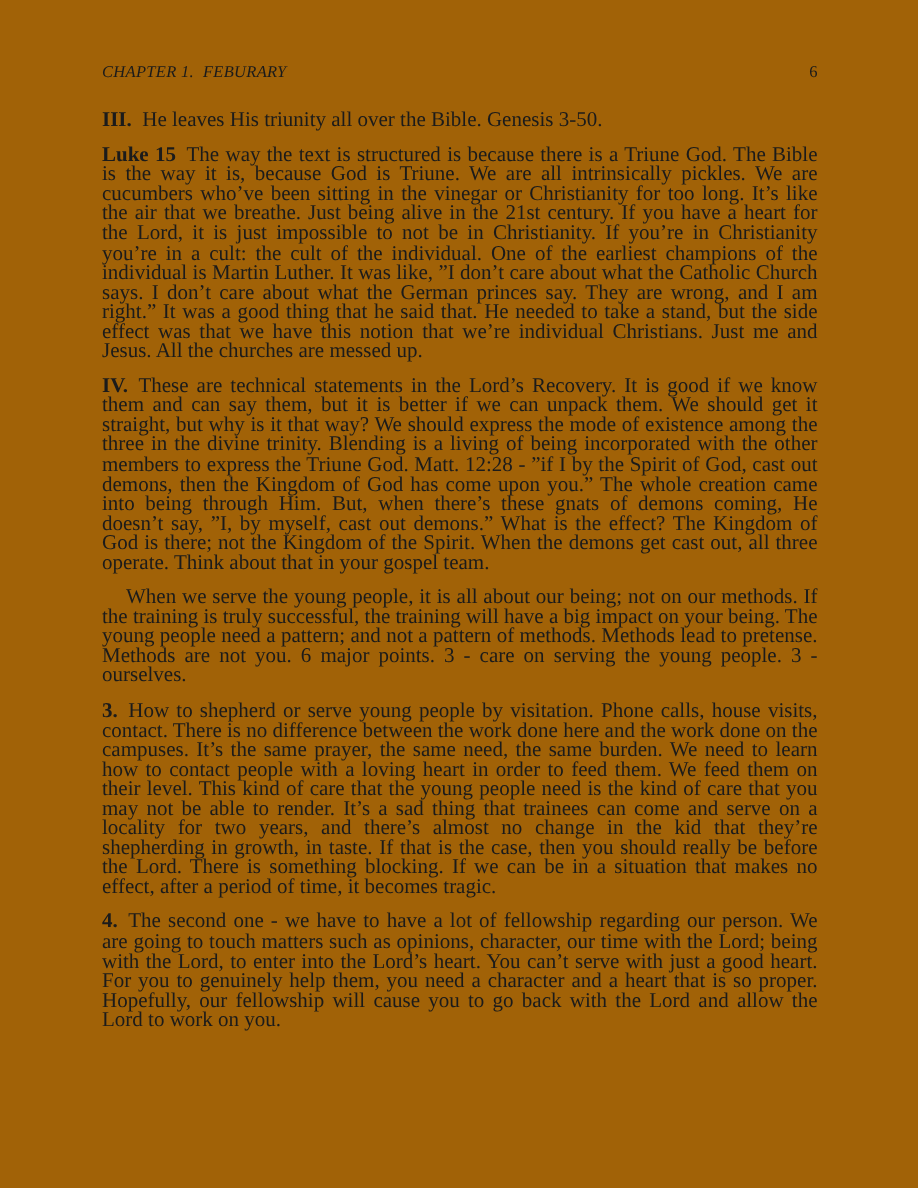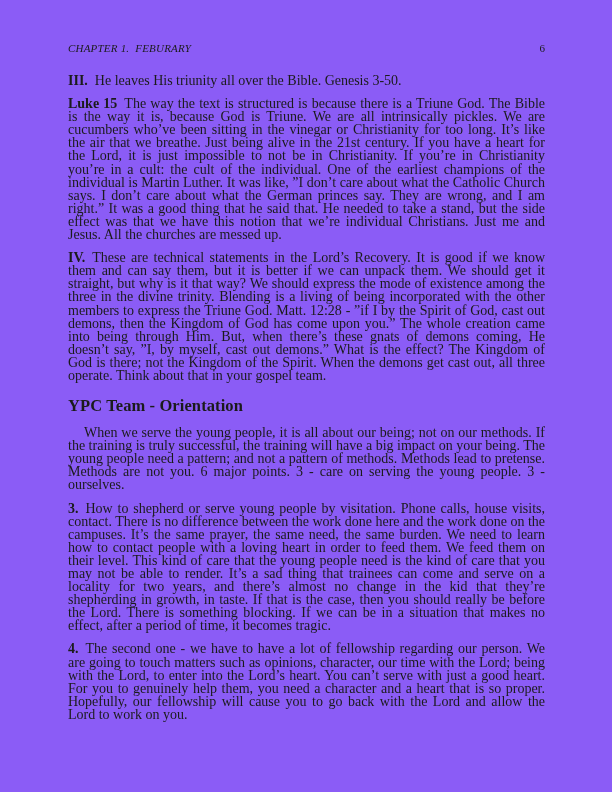--- a/index.html
+++ b/index.html
@@ -4,21 +4,21 @@
 <style>
   html, body {
     margin: 0;
     padding: 0;
     background: #ffffff;
   }
   .page {
     position: relative;
     width: 612px;
     height: 792px;
-    background: #8b5cf6;
+    background: #a16207;
     color: #1b1b1b;
     font-family: "Liberation Serif", "DejaVu Serif", serif;
     box-sizing: border-box;
     padding: 42px 67px 0 68px;
     overflow: hidden;
   }
   .running-header {
     display: flex;
     justify-content: space-between;
     align-items: baseline;
@@ -70,21 +70,20 @@
 
   <div class="body">
 
     <p><span class="lead">III.</span><span>He leaves His triunity all over the Bible. Genesis 3-50.</span></p>
 
     <p><span class="lead">Luke 15</span><span>The way the text is structured is because there is a Triune God. The Bible is the way it is, because God is Triune. We are all intrinsically pickles. We are cucumbers who’ve been sitting in the vinegar or Christianity for too long. It’s like the air that we breathe. Just being alive in the 21st century. If you have a heart for the Lord, it is just impossible to not be in Christianity. If you’re in Christianity you’re in a cult: the cult of the individual. One of the earliest champions of the individual is Martin Luther. It was like, ”I don’t care about what the Catholic Church says. I don’t care about what the German princes say. They are wrong, and I am right.” It was a good thing that he said that. He needed to take a stand, but the side effect was that we have this notion that we’re individual Christians. Just me and Jesus. All the churches are messed up.</span></p>
 
     <p><span class="lead">IV.</span><span>These are technical statements in the Lord’s Recovery. It is good if we know them and can say them, but it is better if we can unpack them. We should get it straight, but why is it that way? We should express the mode of existence among the three in the divine trinity. Blending is a living of being incorporated with the other members to express the Triune God. Matt. 12:28 - ”if I by the Spirit of God, cast out demons, then the Kingdom of God has come upon you.” The whole creation came into being through Him. But, when there’s these gnats of demons coming, He doesn’t say, ”I, by myself, cast out demons.” What is the effect? The Kingdom of God is there; not the Kingdom of the Spirit. When the demons get cast out, all three operate. Think about that in your gospel team.</span></p>
 
 
-    <h2 class="section">YPC Team - Orientation</h2>
 
     <p class="indent">When we serve the young people, it is all about our being; not on our methods. If the training is truly successful, the training will have a big impact on your being. The young people need a pattern; and not a pattern of methods. Methods lead to pretense. Methods are not you. 6 major points. 3 - care on serving the young people. 3 - ourselves.</p>
 
 
 
     <p><span class="lead">3.</span><span>How to shepherd or serve young people by visitation. Phone calls, house visits, contact. There is no difference between the work done here and the work done on the campuses. It’s the same prayer, the same need, the same burden. We need to learn how to contact people with a loving heart in order to feed them. We feed them on their level. This kind of care that the young people need is the kind of care that you may not be able to render. It’s a sad thing that trainees can come and serve on a locality for two years, and there’s almost no change in the kid that they’re shepherding in growth, in taste. If that is the case, then you should really be before the Lord. There is something blocking. If we can be in a situation that makes no effect, after a period of time, it becomes tragic.</span></p>
 
     <p><span class="lead">4.</span><span>The second one - we have to have a lot of fellowship regarding our person. We are going to touch matters such as opinions, character, our time with the Lord; being with the Lord, to enter into the Lord’s heart. You can’t serve with just a good heart. For you to genuinely help them, you need a character and a heart that is so proper. Hopefully, our fellowship will cause you to go back with the Lord and allow the Lord to work on you.</span></p>
 
   </div>

